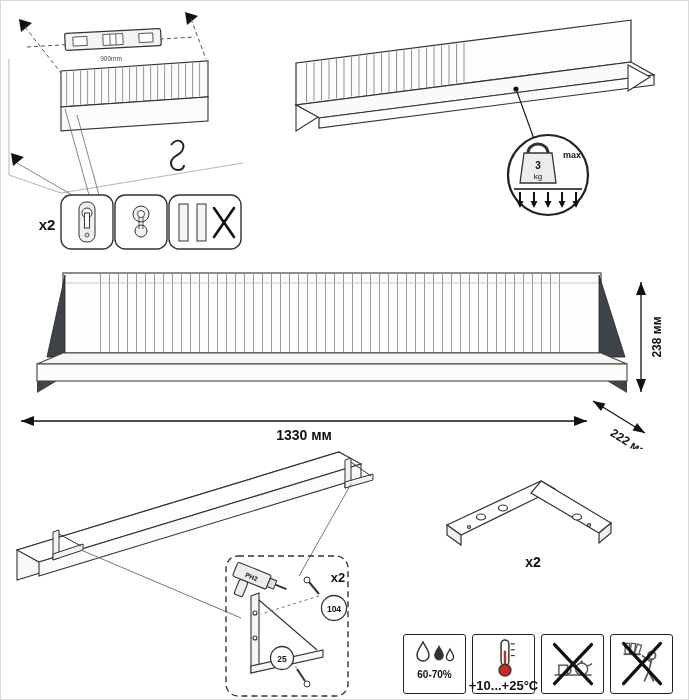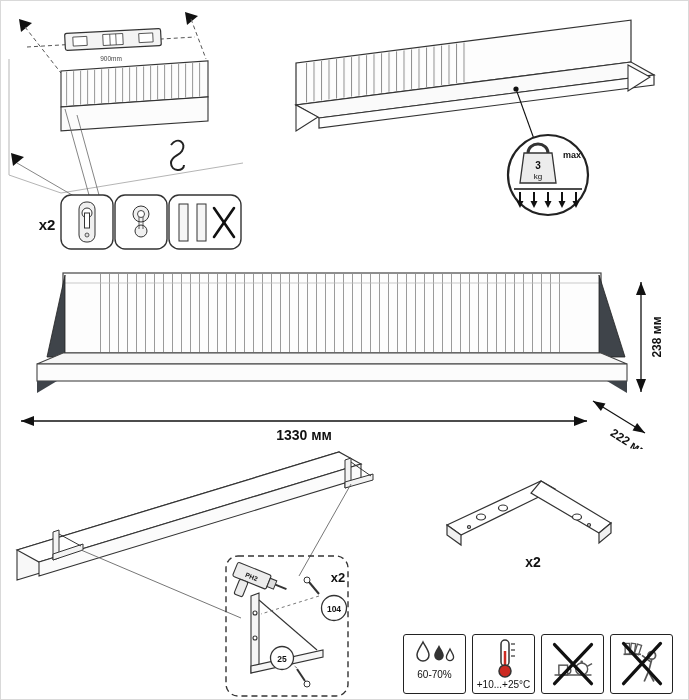--- a/index.html
+++ b/index.html
@@ -9,22 +9,22 @@
     font-family:"Liberation Sans",sans-serif;color:#111;
   }
   .abs{position:absolute;}
   svg text{font-family:"Liberation Sans",sans-serif;}
   .cond-row{display:flex;gap:6px;}
   .cond-box{
     width:63px;height:60px;border:1.6px solid #222;border-radius:3px;background:#fff;
     display:flex;flex-direction:column;align-items:center;justify-content:flex-start;
     box-sizing:border-box;padding-top:3px;
   }
-  .cond-label{font-size:10px;font-weight:normal;margin-top:1px;white-space:nowrap;}
-  .cond-label.small{font-size:10px;}
+  .cond-label{font-size:10px;font-weight:bold;margin-top:1px;white-space:nowrap;}
+  .cond-label.small{font-size:13px;}
 </style>
 </head>
 <body>
 
 <div id="canvas">
 
   <svg class="abs" style="left:2px;top:6px" width="245" height="246" viewBox="0 0 245 246">
     <defs>
       <pattern id="slatP1" width="7" height="10" patternUnits="userSpaceOnUse">
         <line x1="0.5" y1="0" x2="0.5" y2="10" stroke="#9a9a9a" stroke-width="1"></line>

